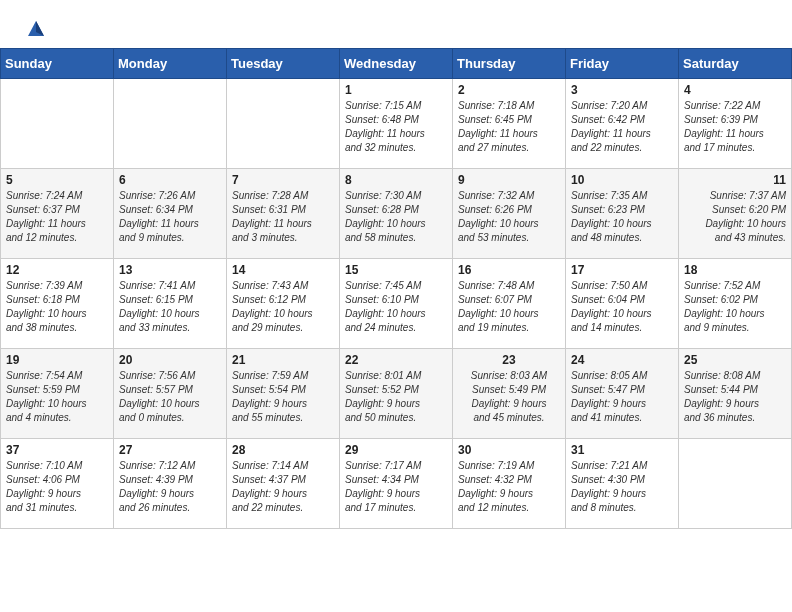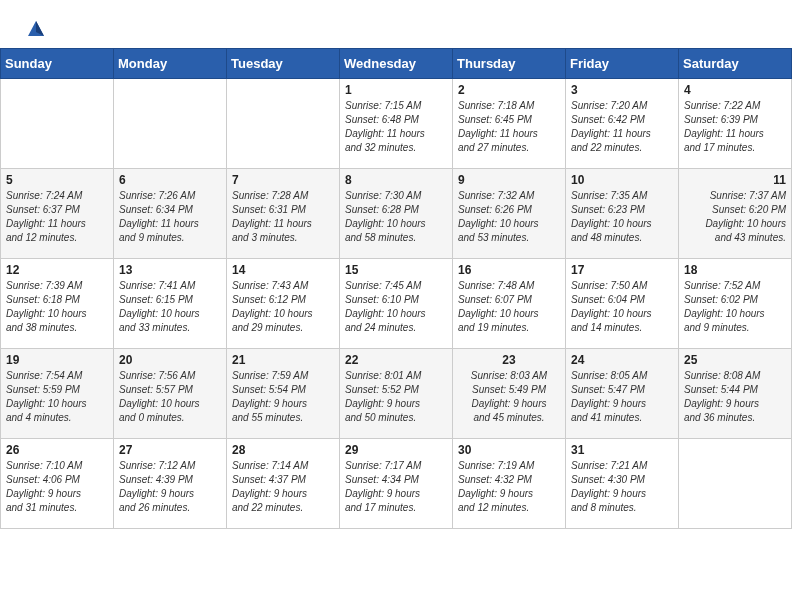--- a/index.html
+++ b/index.html
@@ -227,21 +227,21 @@
             <span class="day-number">24</span>
             <div class="day-info"><span>Sunrise: 8:05 AM</span><br><span>Sunset: 5:47 PM</span><br><span>Daylight: 9 hours</span><br><span>and 41 minutes.</span></div>
           </td>
           <td style="background: rgb(245, 245, 245);">
             <span class="day-number">25</span>
             <div class="day-info"><span>Sunrise: 8:08 AM</span><br><span>Sunset: 5:44 PM</span><br><span>Daylight: 9 hours</span><br><span>and 36 minutes.</span></div>
           </td>
         </tr>
         <tr>
           <td>
-            <span class="day-number">26</span>
+            <span class="day-number">37</span>
             <div class="day-info"><span>Sunrise: 7:10 AM</span><br><span>Sunset: 4:06 PM</span><br><span>Daylight: 9 hours</span><br><span>and 31 minutes.</span></div>
           </td>
           <td>
             <span class="day-number">27</span>
             <div class="day-info"><span>Sunrise: 7:12 AM</span><br><span>Sunset: 4:39 PM</span><br><span>Daylight: 9 hours</span><br><span>and 26 minutes.</span></div>
           </td>
           <td>
             <span class="day-number">28</span>
             <div class="day-info"><span>Sunrise: 7:14 AM</span><br><span>Sunset: 4:37 PM</span><br><span>Daylight: 9 hours</span><br><span>and 22 minutes.</span></div>
           </td>

